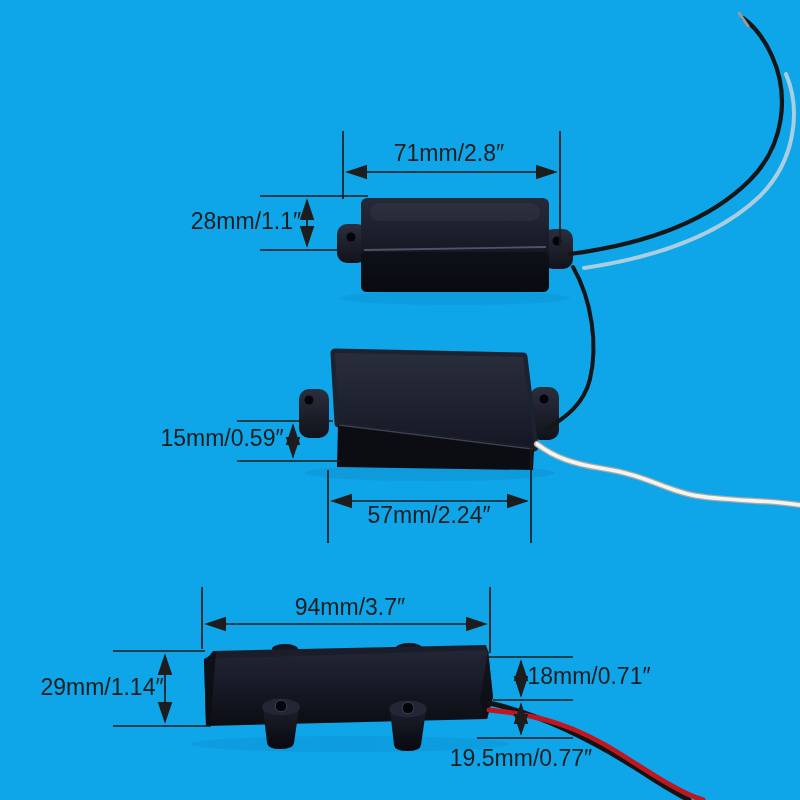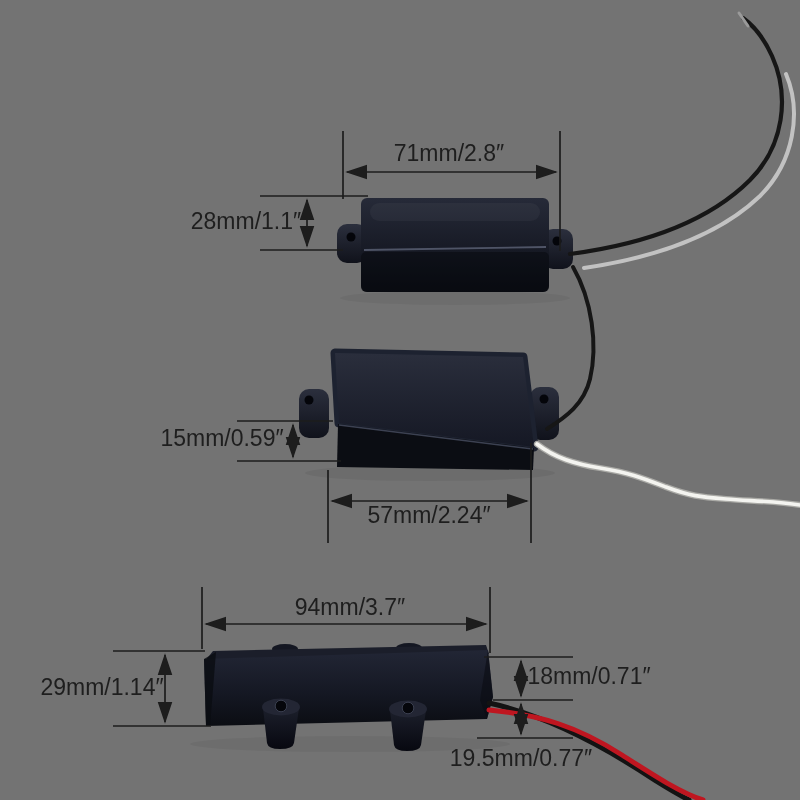--- a/index.html
+++ b/index.html
@@ -1,16 +1,16 @@
 <!DOCTYPE html>
 <html><head>
 <meta charset="utf-8">
 <style>
   html,body{margin:0;padding:0;background:#ffffff;}
-  .stage{position:relative;width:800px;height:800px;background:#737373;overflow:hidden;
+  .stage{position:relative;width:800px;height:800px;background:#0ea5e9;overflow:hidden;
          font-family:"Liberation Sans",sans-serif;}
   svg{display:block;}
   text.dim{font-family:"Liberation Sans",sans-serif;font-size:23px;fill:#1e1e1e;}
   .dimline{stroke:#1d1d1d;stroke-width:1.7;fill:none;}
 </style>
 </head>
 <body>
 
 <div class="stage">
 <svg width="800" height="800" viewBox="0 0 800 800">

